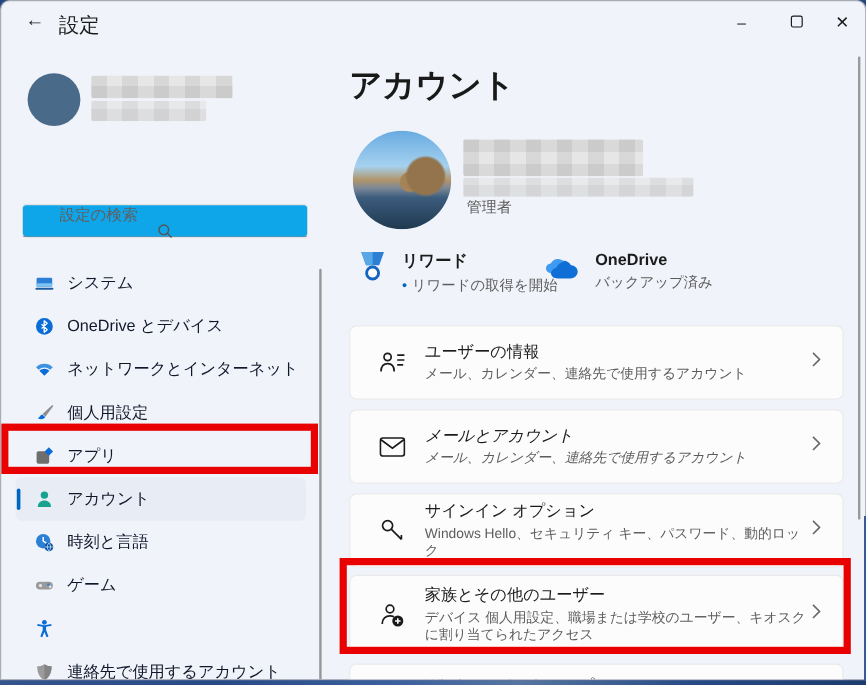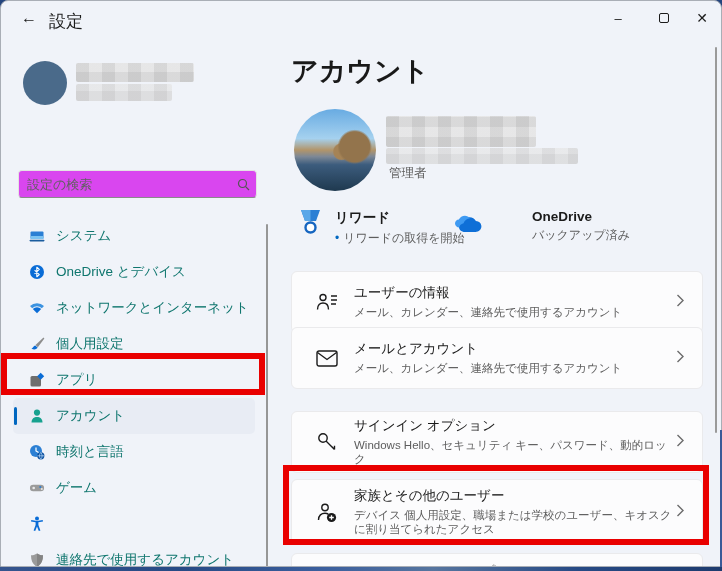--- a/index.html
+++ b/index.html
@@ -37,36 +37,36 @@
     background:
       radial-gradient(circle at 72% 48%, #8d6f49 0 22%, rgba(0,0,0,0) 24%),
       linear-gradient(180deg,#6fb0e4 0%,#a9d3f0 38%,#b79a6d 50%,#6c83931 58%,#3f5e7e 66%,#233d59 100%);
     background-color:#4a6a8a; }
   .blur-block { background:
       repeating-linear-gradient(90deg, rgba(150,150,150,0.22) 0 13px, rgba(210,210,210,0.12) 13px 26px),
       repeating-linear-gradient(0deg, rgba(175,175,175,0.25) 0 10px, rgba(235,235,235,0.2) 10px 20px),
       #e9e9ea;
     border-radius:2px; }
   .searchbox { position:absolute; left:17px; top:129px; width:239px; height:28px;
-    background:#d946ef; border:1px solid #e3e3e3; border-bottom:1px solid #8a8a8a;
-    border-radius:4px; display:flex; align-items:center; }
+    background:#0ea5e9; border:1px solid #e3e3e3; border-bottom:1px solid #8a8a8a;
+    border-radius:4px; display:flex; align-items:center;flex-direction:column; }
   .searchbox input { border:0; outline:0; background:transparent; flex:1;
     font-size:13px; color:#1b1b1b; padding:0 8px;
     font-family:"Liberation Sans","DejaVu Sans",sans-serif; }
   .searchbox input::placeholder { color:#606060; opacity:1; }
   .search-glyph { width:26px; display:flex; justify-content:center; color:#555; }
   .nav { position:absolute; left:0; top:177px; width:262px; }
   .nav-item { position:relative; height:36px; margin:0 8px 0 12px; border-radius:5px;
     display:flex; align-items:center; cursor:pointer; }
   .nav-item.selected { background:#e8ecf4; }
   .accent-bar { position:absolute; left:1px; top:9px; width:3px; height:18px;
     border-radius:2px; }
   .nav-ic { position:absolute; left:16px; top:10px; width:16px; height:16px;
     display:flex; align-items:center; justify-content:center; }
-  .nav-label { margin-left:43px; font-size:13.5px; color:#0f766e; white-space:nowrap; }
+  .nav-label { margin-left:43px; font-size:13.5px; color:#0f172a; white-space:nowrap; }
   .side-scroll { position:absolute; left:265px; top:183px; width:2px; height:360px;
     background:#969696; border-radius:2px; }
 
   
   .main { position:absolute; left:280px; top:40px; right:0; bottom:0; }
   .page-title { position:absolute; left:10px; top:12px; font-size:27px; font-weight:700; color:#191919; }
   .avatar-lg { position:absolute; left:13px; top:68px; width:82px; height:82px; border-radius:50%;
     background:
       radial-gradient(circle at 74% 46%, #93744c 0 20%, rgba(0,0,0,0) 23%),
       radial-gradient(circle at 58% 52%, #a58356 0 12%, rgba(0,0,0,0) 14%),
@@ -262,21 +262,21 @@
             <path d="M2 1 H11.5 V12 H6 Z" fill="#5aa7e8"></path>
             <circle cx="11.5" cy="18.5" r="5" fill="#fff" stroke="#1565c0" stroke-width="2.4"></circle>
           </svg>
       </span>
       <span>
         <div class="quick-title">リワード</div>
         <div class="quick-sub"><span class="dot">•</span><span>リワードの取得を開始</span></div>
       </span>
     </div>
 
-    <div class="quick" style="left:172px;gap:36px;">
+    <div class="quick" style="left:172px;">
       <span style="margin-right:13px;margin-top:4px;">
         <svg width="30" height="20" viewBox="0 0 30 20">
             <path d="M12 19 C8 19 6 16.5 6 14 C6 11.8 7.5 10 9.7 9.6 C10.5 6.4 13.3 4.2 16.6 4.2 C19.3 4.2 21.7 5.7 22.9 8 C26 8.1 28.4 10.4 28.4 13.3 C28.4 16.4 25.9 19 22.4 19 Z" fill="#0f6fd7"></path>
             <path d="M6.2 14.6 C4 14.4 2 12.8 2 10.5 C2 8.4 3.7 6.7 5.9 6.6 C7 4.3 9.3 2.8 11.9 2.8 C14 2.8 15.8 3.7 17 5.2 C14.2 5.6 11.6 7.4 10.5 10.2 C8.2 10.8 6.5 12.4 6.2 14.6 Z" fill="#3f9af2"></path>
           </svg>
       </span>
       <span>
         <div class="quick-title">OneDrive</div>
         <div class="quick-sub">バックアップ済み</div>
       </span>
@@ -294,21 +294,21 @@
         <div class="card-title">ユーザーの情報</div>
         <div class="card-sub">メール、カレンダー、連絡先で使用するアカウント</div>
       </span>
       <span class="chevron">
         <svg width="8" height="13" viewBox="0 0 8 13">
             <path d="M1.5 1 L7 6.5 L1.5 12" fill="none" stroke="#6b6b6b" stroke-width="1.4"></path>
           </svg>
       </span>
     </div>
 
-    <div class="card" style="top:286px;">
+    <div class="card" style="top:300px;font-style:italic;">
       <span class="card-ic">
         <svg width="22" height="17" viewBox="0 0 22 17">
             <rect x="1" y="1" width="20" height="15" rx="2" fill="none" stroke="#1b1b1b" stroke-width="1.4"></rect>
             <path d="M1.5 2.5 L11 9.5 L20.5 2.5" fill="none" stroke="#1b1b1b" stroke-width="1.4"></path>
           </svg>
       </span>
       <span class="card-text">
         <div class="card-title">メールとアカウント</div>
         <div class="card-sub">メール、カレンダー、連絡先で使用するアカウント</div>
       </span>

